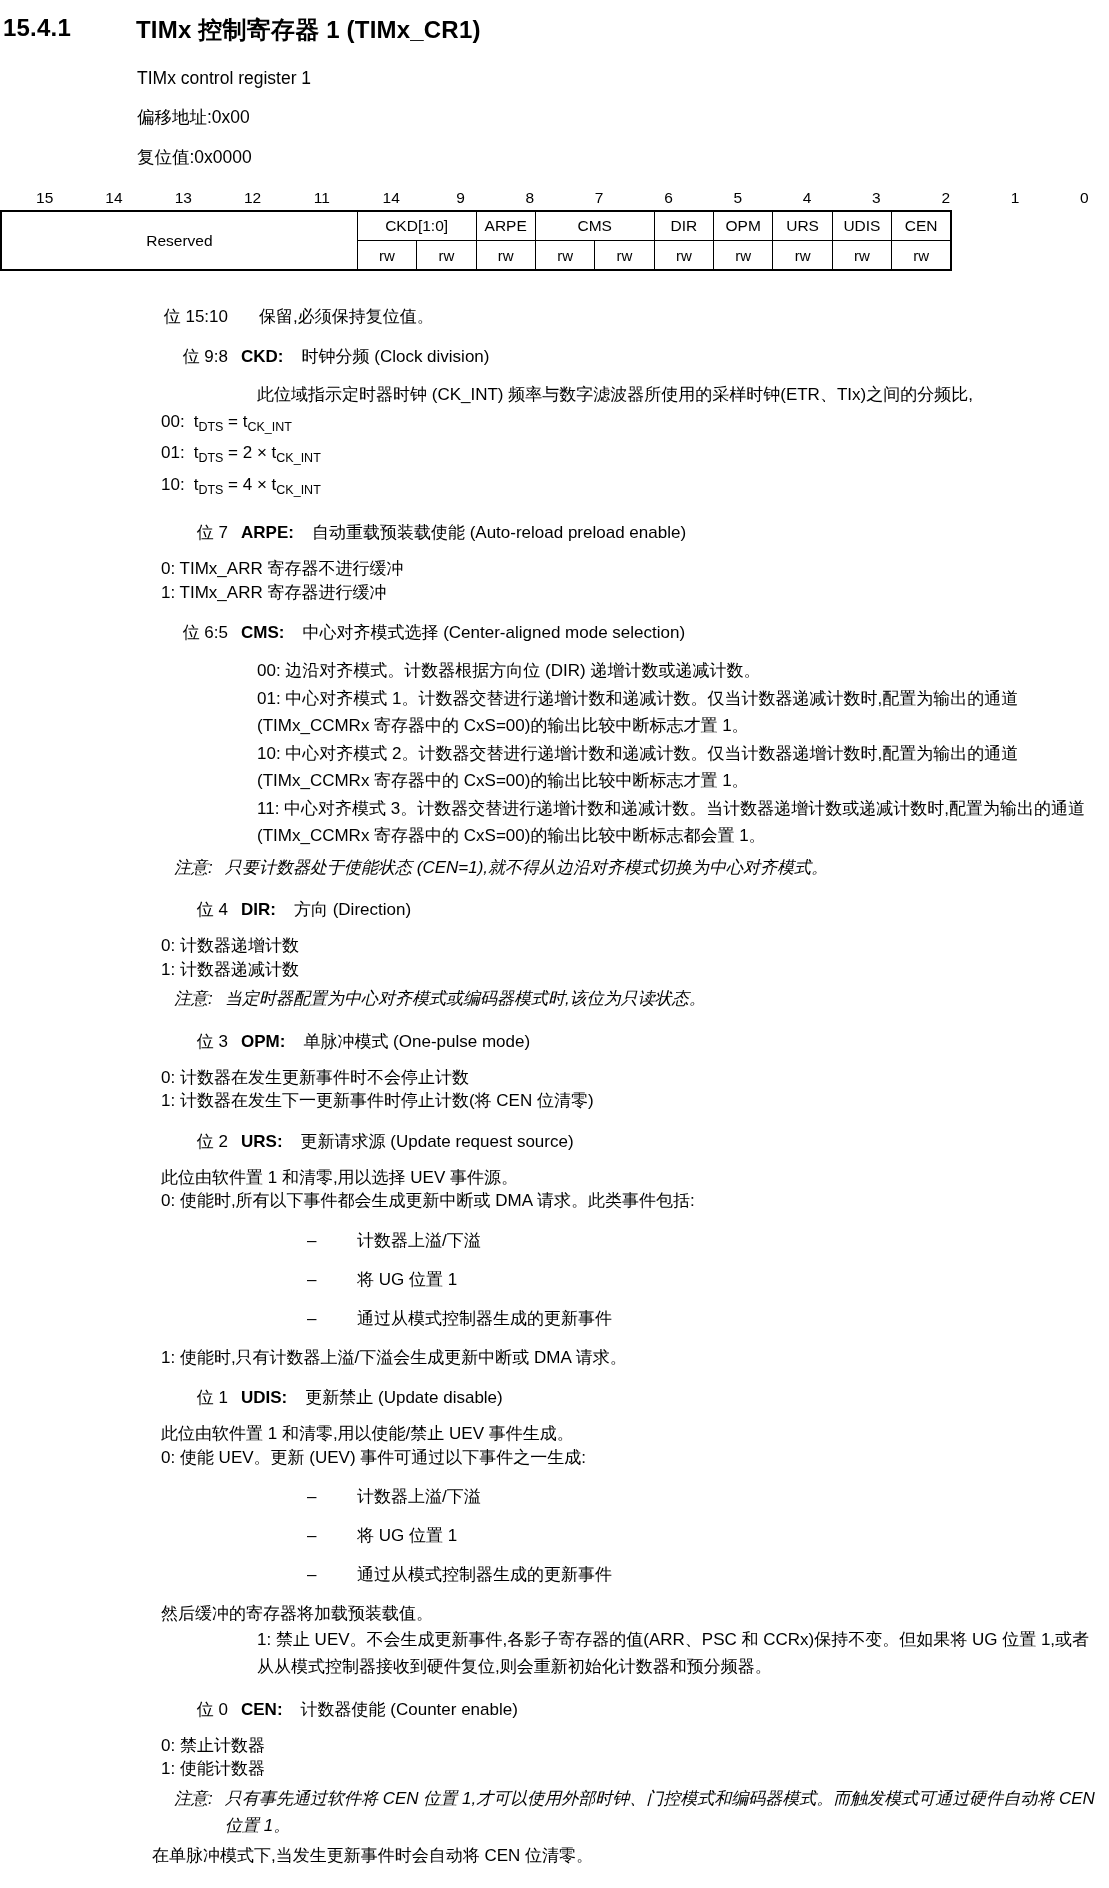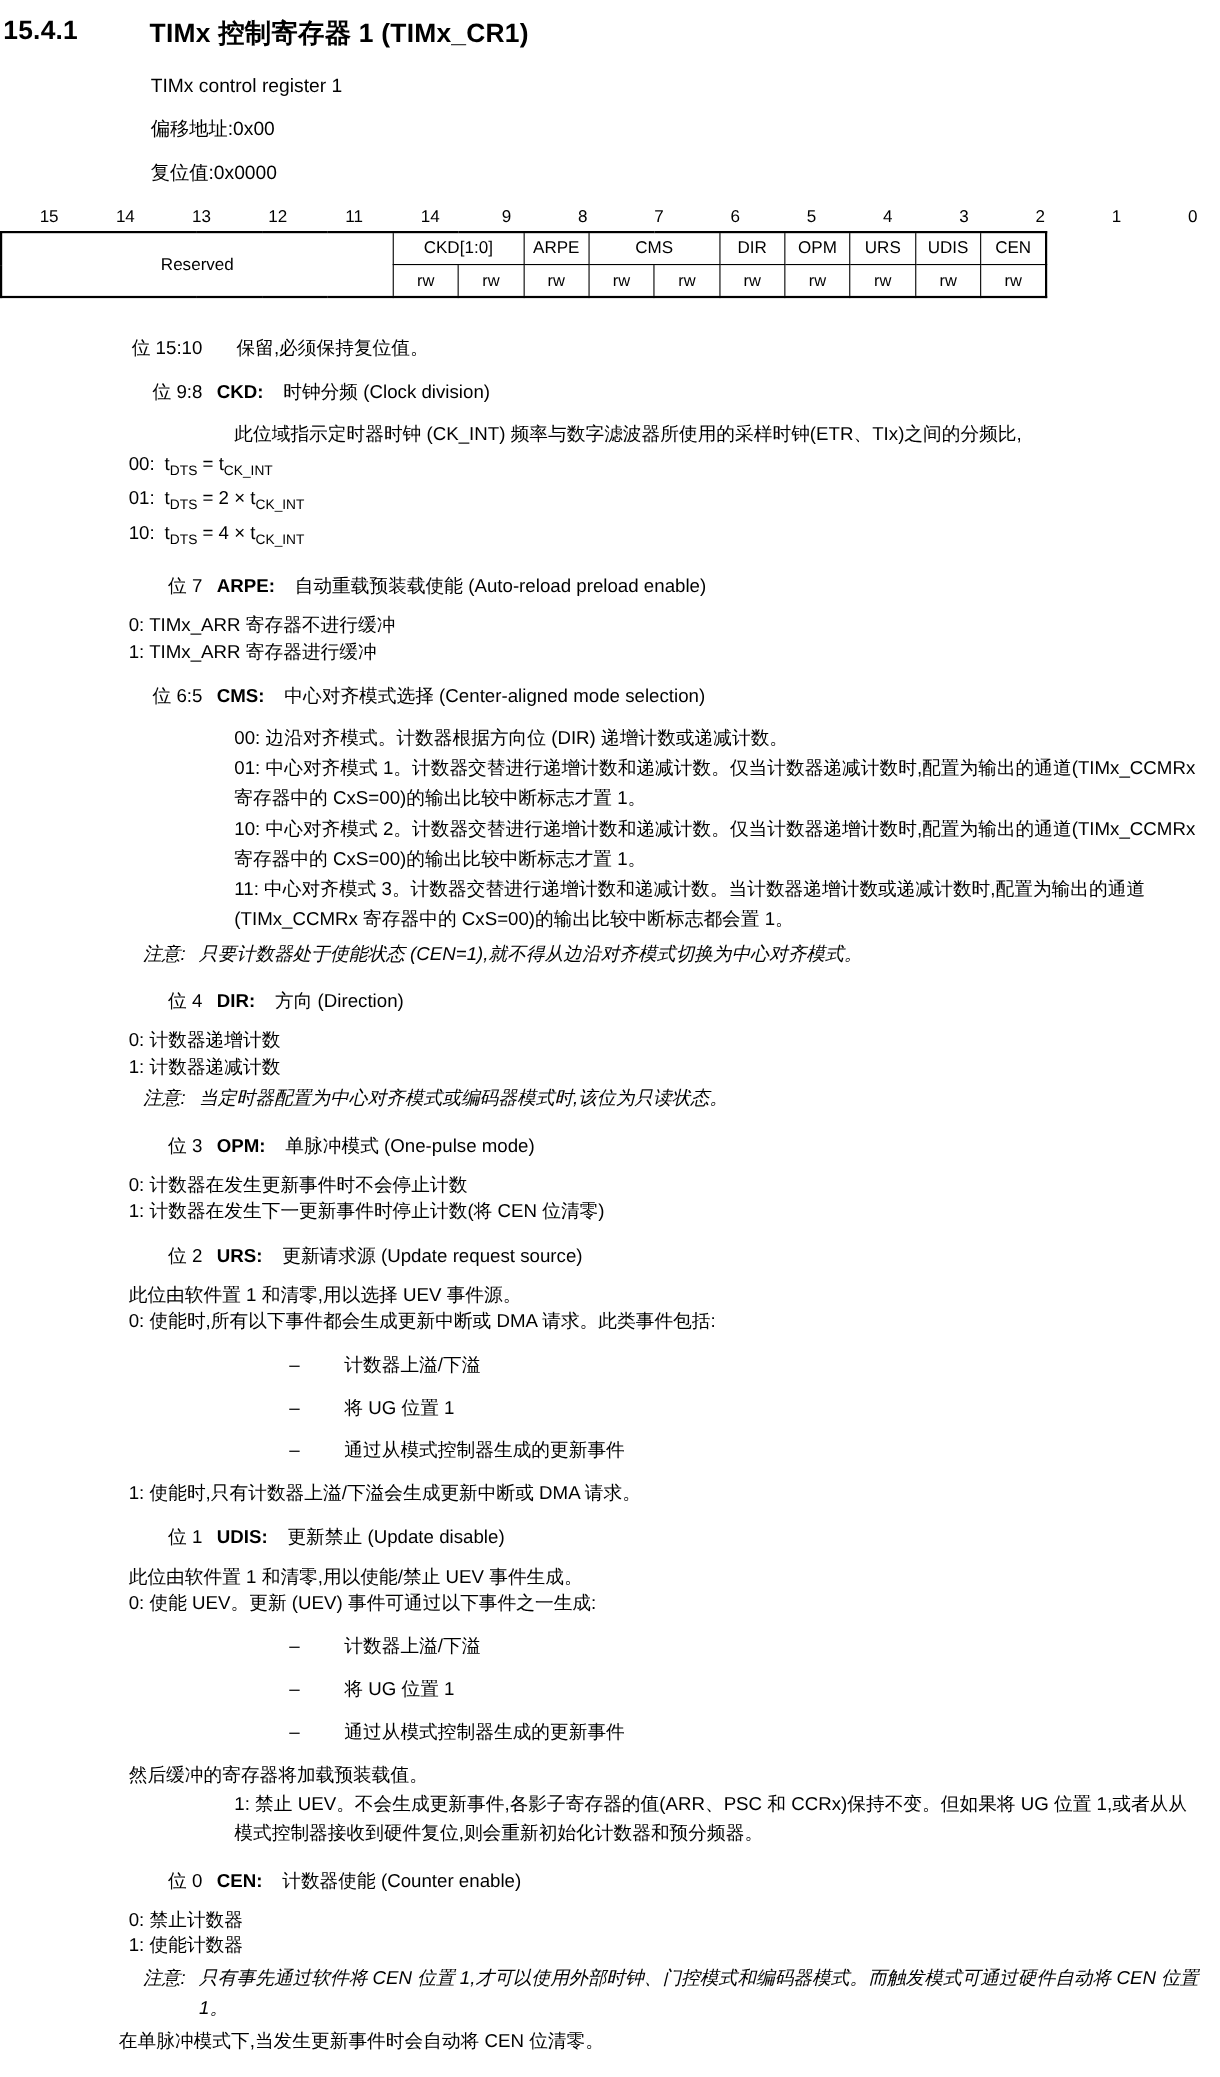--- a/index.html
+++ b/index.html
@@ -16,21 +16,21 @@
   .bits-row { display:grid; grid-template-columns:repeat(16,1fr); margin-top:20px; font-size:15.5px; }
   .bits-row span { text-align:center;padding-left:20px; }
 
   
   table.reg { width:952px; border-collapse:collapse; table-layout:fixed; margin-top:3px; border:2px solid #000; }
   table.reg td { border:1.4px solid #000; text-align:center; vertical-align:middle; font-size:15.5px; height:28px; padding:0; overflow:hidden; }
   table.reg td.rw { font-size:15px;margin-left:23px; }
 
   
   .fields { margin-top:34px; }
-  .field { margin-bottom:17px; }
+  .field { margin-bottom:17px;padding-left:44px; }
   .head-line { display:flex; line-height:23px; margin-bottom:13px; }
   .bit-label { flex:none; width:184px; text-align:right; white-space:nowrap; }
   .head-text { margin-left:13px; }
   .fname { font-weight:bold; }
   .fdesc { margin-left:18px; }
   .only-line { margin-bottom:0; }
 
   .para { margin-left:213px; margin-right:14px; line-height:27.5px; }
   .vline { margin-left:117px; margin-right:14px; line-height:23.5px; }
   .formula { line-height:25.5px; }

